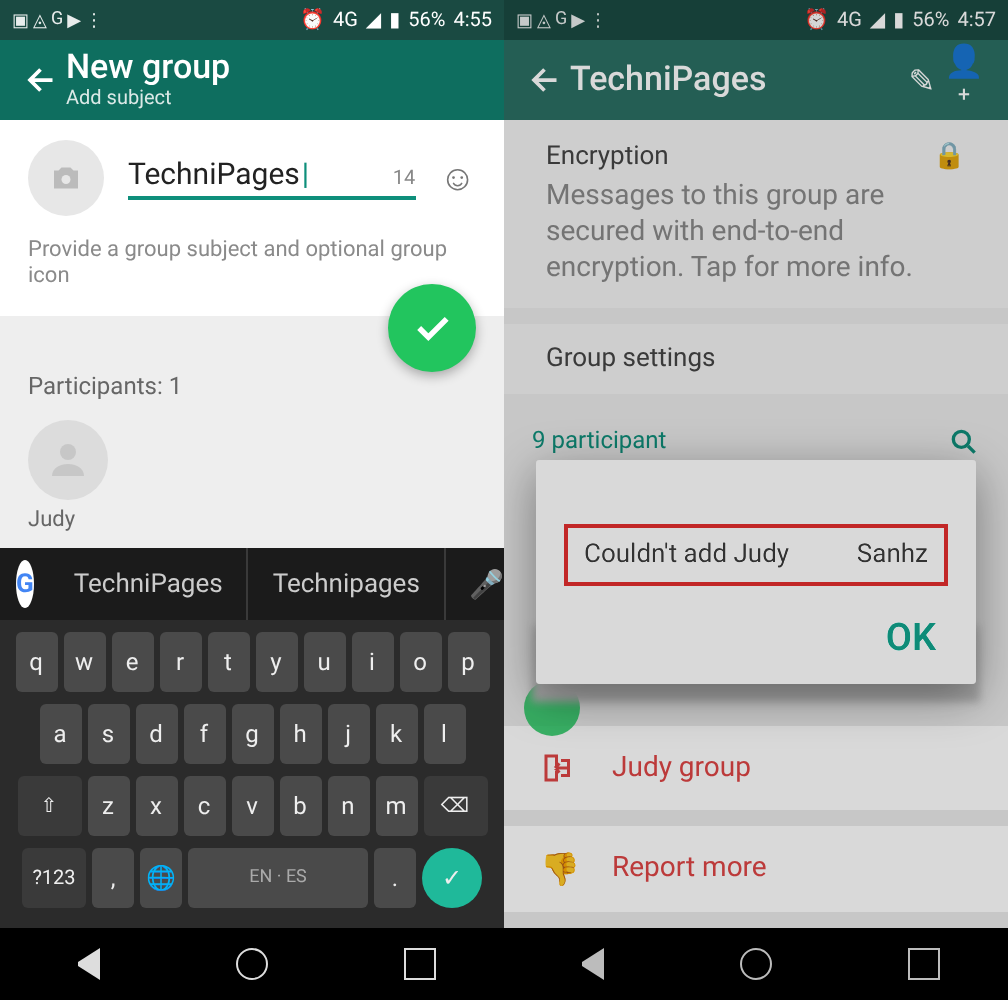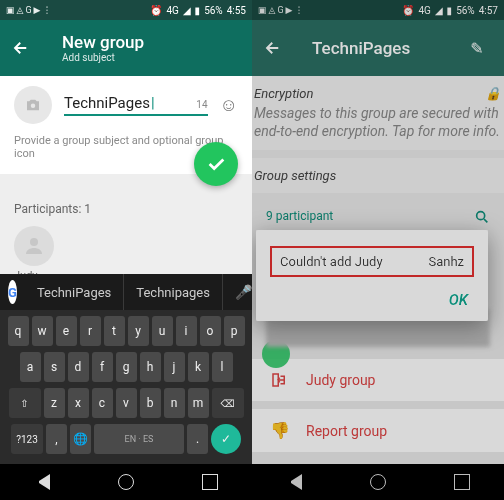--- a/index.html
+++ b/index.html
@@ -2,21 +2,21 @@
 <html><head>
 <meta charset="utf-8">
 <style>
 * { margin:0; padding:0; box-sizing:border-box; font-family:Roboto,Arial,sans-serif; }
 body { background:#444; display:flex; width:504px; height:500px; overflow:hidden; }
 .phone { width:252px; height:500px; background:#fff; position:relative; overflow:hidden; }
 .phone.right { filter:brightness(0.85); background:#eaeaea; }
 .statusbar { height:20px; background:#1a4a42; color:#fff; display:flex; align-items:center; justify-content:flex-end; padding:0 6px; font-size:10px; gap:4px; }
 .statusbar .left-icons { margin-right:auto; display:flex; gap:2px; opacity:.9; }
 .statusbar .left-icons span { font-size:9px; }
-.appbar { background:#0e6e5f; color:#fff; height:56px; display:flex; align-items:center; padding:0 12px; gap:30px; }
+.appbar { background:#0e6e5f; color:#fff; height:40px; display:flex; align-items:center; padding:0 12px; gap:1px; }
 .appbar.dim { background:#2a6f63; }
 .appbar .title { font-size:17px; font-weight:500; line-height:1.1; }
 .appbar .sub { font-size:10px; opacity:.85; }
 .appbar .spacer { flex:1; }
 .appbar .icon { width:20px; text-align:center; }
 .subject-row { display:flex; align-items:center; padding:10px 14px 4px; gap:12px; background:#fff; }
 .cam-circle { width:38px; height:38px; border-radius:50%; background:#e7e7e7; display:flex; align-items:center; justify-content:center; color:#aaa; }
 .input-wrap { flex:1; border-bottom:2px solid #0e8f7b; display:flex; align-items:baseline; padding-bottom:2px; }
 .input-wrap .val { font-size:15px; color:#222; }
 .input-wrap .val::after { content:"|"; color:#0e8f7b; animation:blink 1s infinite; margin-left:1px; }
@@ -40,32 +40,32 @@
 .key { flex:1; max-width:21px; height:30px; background:#4a4a4a; color:#eee; border-radius:3px; display:flex; align-items:center; justify-content:center; font-size:12px; }
 .key.wide { max-width:32px; flex:1.4; background:#3a3a3a; font-size:10px; }
 .key.space { max-width:90px; flex:4; font-size:9px; color:#aaa; }
 .key.enter { background:#1fb99a; border-radius:50%; max-width:30px; }
 .navbar { height:36px; background:#000; display:flex; align-items:center; justify-content:space-around; color:#ddd; }
 .navbar div { width:16px; height:16px; display:flex; align-items:center; justify-content:center; }
 .nav-tri { width:0;height:0;border-top:7px solid transparent;border-bottom:7px solid transparent;border-right:11px solid #ddd; }
 .nav-circ { width:13px;height:13px;border:1.5px solid #ddd;border-radius:50%; }
 .nav-sq { width:11px;height:11px;border:1.5px solid #ddd; }
 
-.section { background:#fff; padding:10px 2px; margin-bottom:8px;font-style:italic; }
+.section { background:#fff; padding:10px 21px; margin-bottom:8px; }
 .section.dim { background:#f2f2f2; }
 .enc-title { font-size:13px; color:#444; margin-bottom:3px; display:flex; align-items:center; }
 .enc-title .lock { margin-left:auto; color:#6fa89a; }
 .enc-text { font-size:14px; color:#888; line-height:1.3; }
 .gs-title { font-size:13px; color:#444; }
 .part-head { font-size:12px; color:#0e8f7b; padding:8px 14px 4px; display:flex; }
 .part-head .search { margin-left:auto; color:#0e8f7b; }
-.dialog { position:absolute; left:4px; right:16px; top:230px; background:#fff; border-radius:2px; box-shadow:0 6px 24px rgba(0,0,0,.4); padding:16px 14px 8px; filter:brightness(1.15); }
+.dialog { position:absolute; left:16px; right:16px; top:230px; background:#fff; border-radius:2px; box-shadow:0 6px 24px rgba(0,0,0,.4); padding:32px 14px 8px; filter:brightness(1.15); }
 .dialog .msg-row { border:2px solid #c62828; padding:6px 8px; display:flex; font-size:13px; color:#333; }
 .dialog .msg-row .gap { flex:1; }
-.dialog .ok { text-align:right; color:#0e8f7b; font-weight:600; font-size:15px; padding:14px 6px 4px;font-style:italic; }
+.dialog .ok { text-align:right; color:#0e8f7b; font-weight:600; font-size:19px; padding:14px 6px 4px; }
 .blur-row { height:38px; background:linear-gradient(#ccc,#bbb); margin:0 14px 12px; filter:blur(2px); }
 .danger-row { display:flex; align-items:center; gap:16px; padding:12px 18px; background:#fff; margin-bottom:8px; }
 .danger-row .ic { color:#d44; font-size:16px; width:20px; }
 .danger-row .lbl { color:#d44; font-size:14px; }
 .right-fab-hint { position:absolute; left:10px; top:340px; width:28px; height:28px; border-radius:50%; background:#22c55e; opacity:.85;}
 svg { display:block; }
 </style>
 </head>
 <body>
 
@@ -251,21 +251,21 @@
   <div class="danger-row">
     <div class="ic">
       <svg width="18" height="18" viewBox="0 0 24 24" fill="none" stroke="#d44" stroke-width="2">
           <path d="M14 7h5v10h-5M10 12h9M10 12l3-3M10 12l3 3M4 4h7v16H4z" fill="none"></path>
         </svg>
     </div>
     <div class="lbl">Judy group</div>
   </div>
   <div class="danger-row">
     <div class="ic">👎</div>
-    <div class="lbl">Report group</div>
+    <div class="lbl">Report more</div>
   </div>
 
   <div class="navbar" style="position:absolute;bottom:0;left:0;right:0;">
     <div>
         <div class="nav-tri"></div>
       </div>
     <div>
         <div class="nav-circ"></div>
       </div>
     <div>

